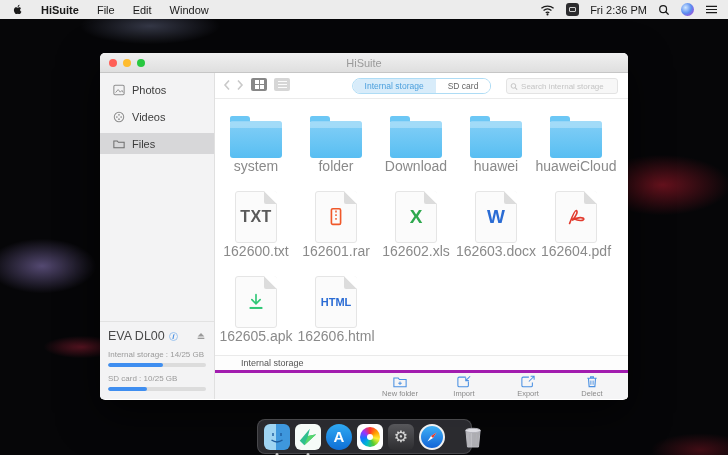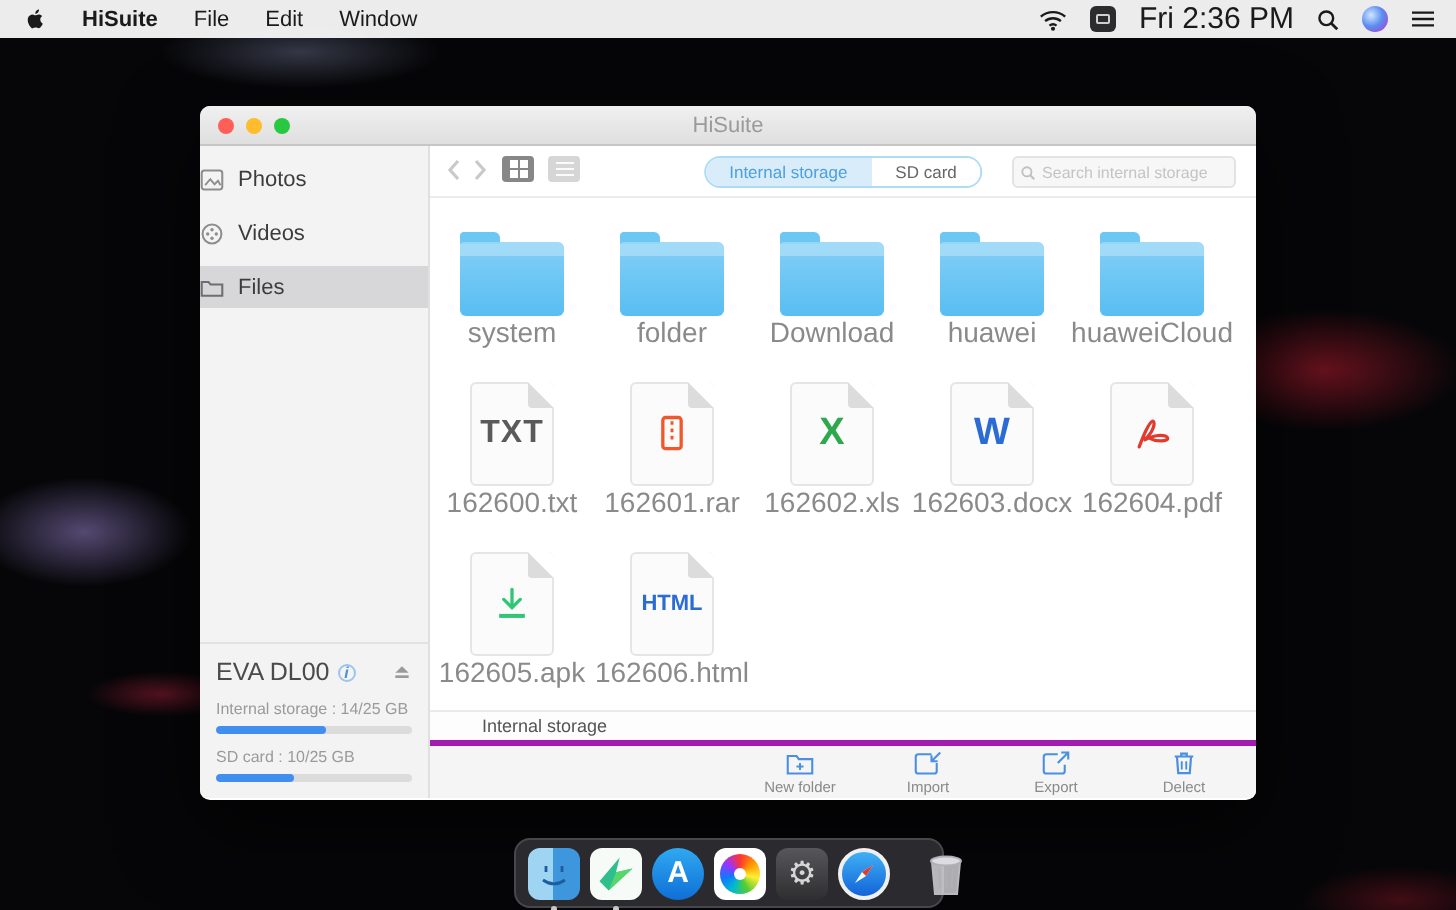--- a/index.html
+++ b/index.html
@@ -23,41 +23,41 @@
     font-size:11px; color:#1a1a1a; z-index:50; }
   .menubar .left { display:flex; align-items:center; gap:18px; padding-left:12px; }
   .menubar .appname { font-weight:bold; }
   .menubar .right { margin-left:auto; display:flex; align-items:center; gap:11px; padding-right:10px; }
   .mb-ic { display:flex; align-items:center; }
   .mb-appicon { width:13px; height:13px; background:#2c2c2e; border-radius:3px;
     display:flex; align-items:center; justify-content:center; }
   .mb-appicon span { width:7px; height:5px; border:1px solid #cfcfcf; border-radius:1px; display:block; }
   .siri { width:13px; height:13px; border-radius:50%;
     background:radial-gradient(circle at 35% 35%, #cfe7ff, #5a8df0 48%, #a24bd8 85%); }
-  .clock { font-size:15px; }
+  .clock { font-size:11px; }
 
   
   .window { position:absolute; left:100px; top:53px; width:528px; height:347px;
     background:#fff; border-radius:5px; box-shadow:0 14px 40px rgba(0,0,0,.65);
     overflow:hidden; z-index:10; }
   .titlebar { height:20px; background:linear-gradient(#f0f0f0,#dfdfdf);
     border-bottom:1px solid #c6c6c6; position:relative;
     display:flex; align-items:center; justify-content:center; }
   .titlebar .title { font-size:11px; color:#9a9a9a; }
   .lights { position:absolute; left:9px; top:6px; display:flex; gap:6px; }
   .light { width:8px; height:8px; border-radius:50%; }
   .l-close{ background:#ff5f57; } .l-min{ background:#febc2e; } .l-zoom{ background:#28c840; }
 
   .winbody { display:flex; height:326px; }
 
   
   .sidebar { width:115px; background:#f3f3f4; border-right:1px solid #e0e0e0;
     display:flex; flex-direction:column; }
   .side-item { height:21px; display:flex; align-items:center; gap:7px;
-    font-size:11px; color:#3c3c3c; margin-top:6px; }
+    padding-left:13px; font-size:11px; color:#3c3c3c; margin-top:6px; }
   .side-item.active { background:#d7d7d9; margin-top:6px; }
   .side-ic { width:12px; height:12px; display:flex; }
   .side-ic svg { width:12px; height:12px; }
 
   .device-panel { margin-top:auto; border-top:1px solid #e2e2e2; padding:7px 8px 8px; }
   .dev-row { display:flex; align-items:center; }
   .dev-name { font-size:12.5px; color:#4a4a4a; }
   .dev-info { font-size:8px; color:#4a90e2; font-style:italic; font-weight:bold;
     border:1px solid #9cc4ef; border-radius:50%; width:9px; height:9px; line-height:7px;
     text-align:center; margin-left:4px; }

